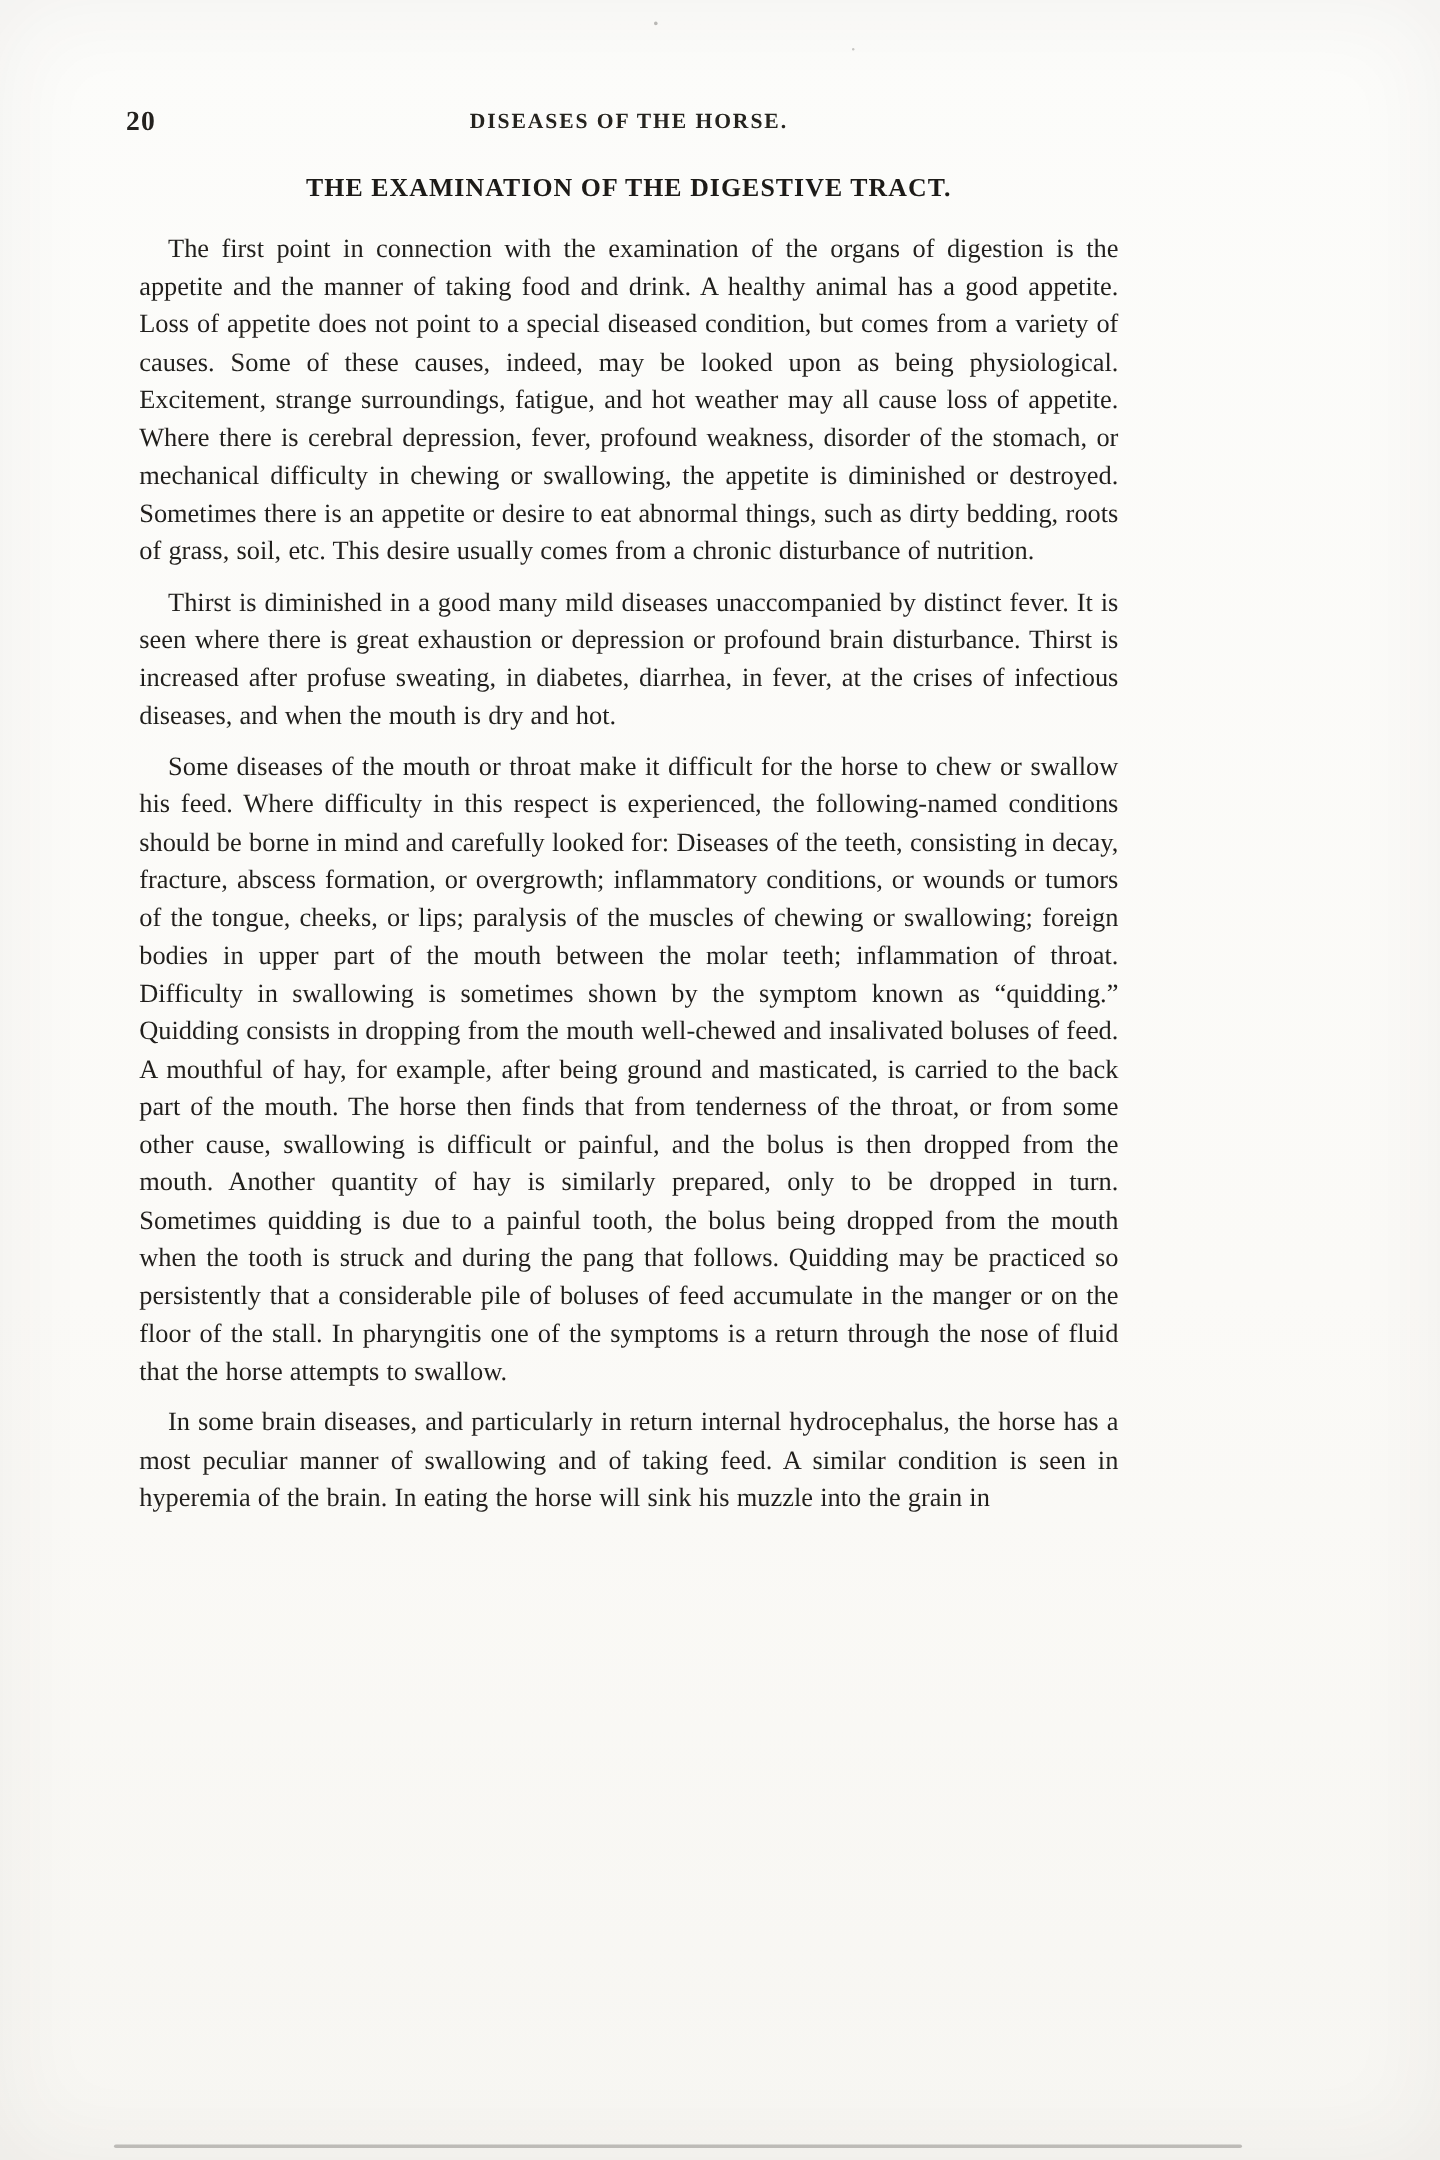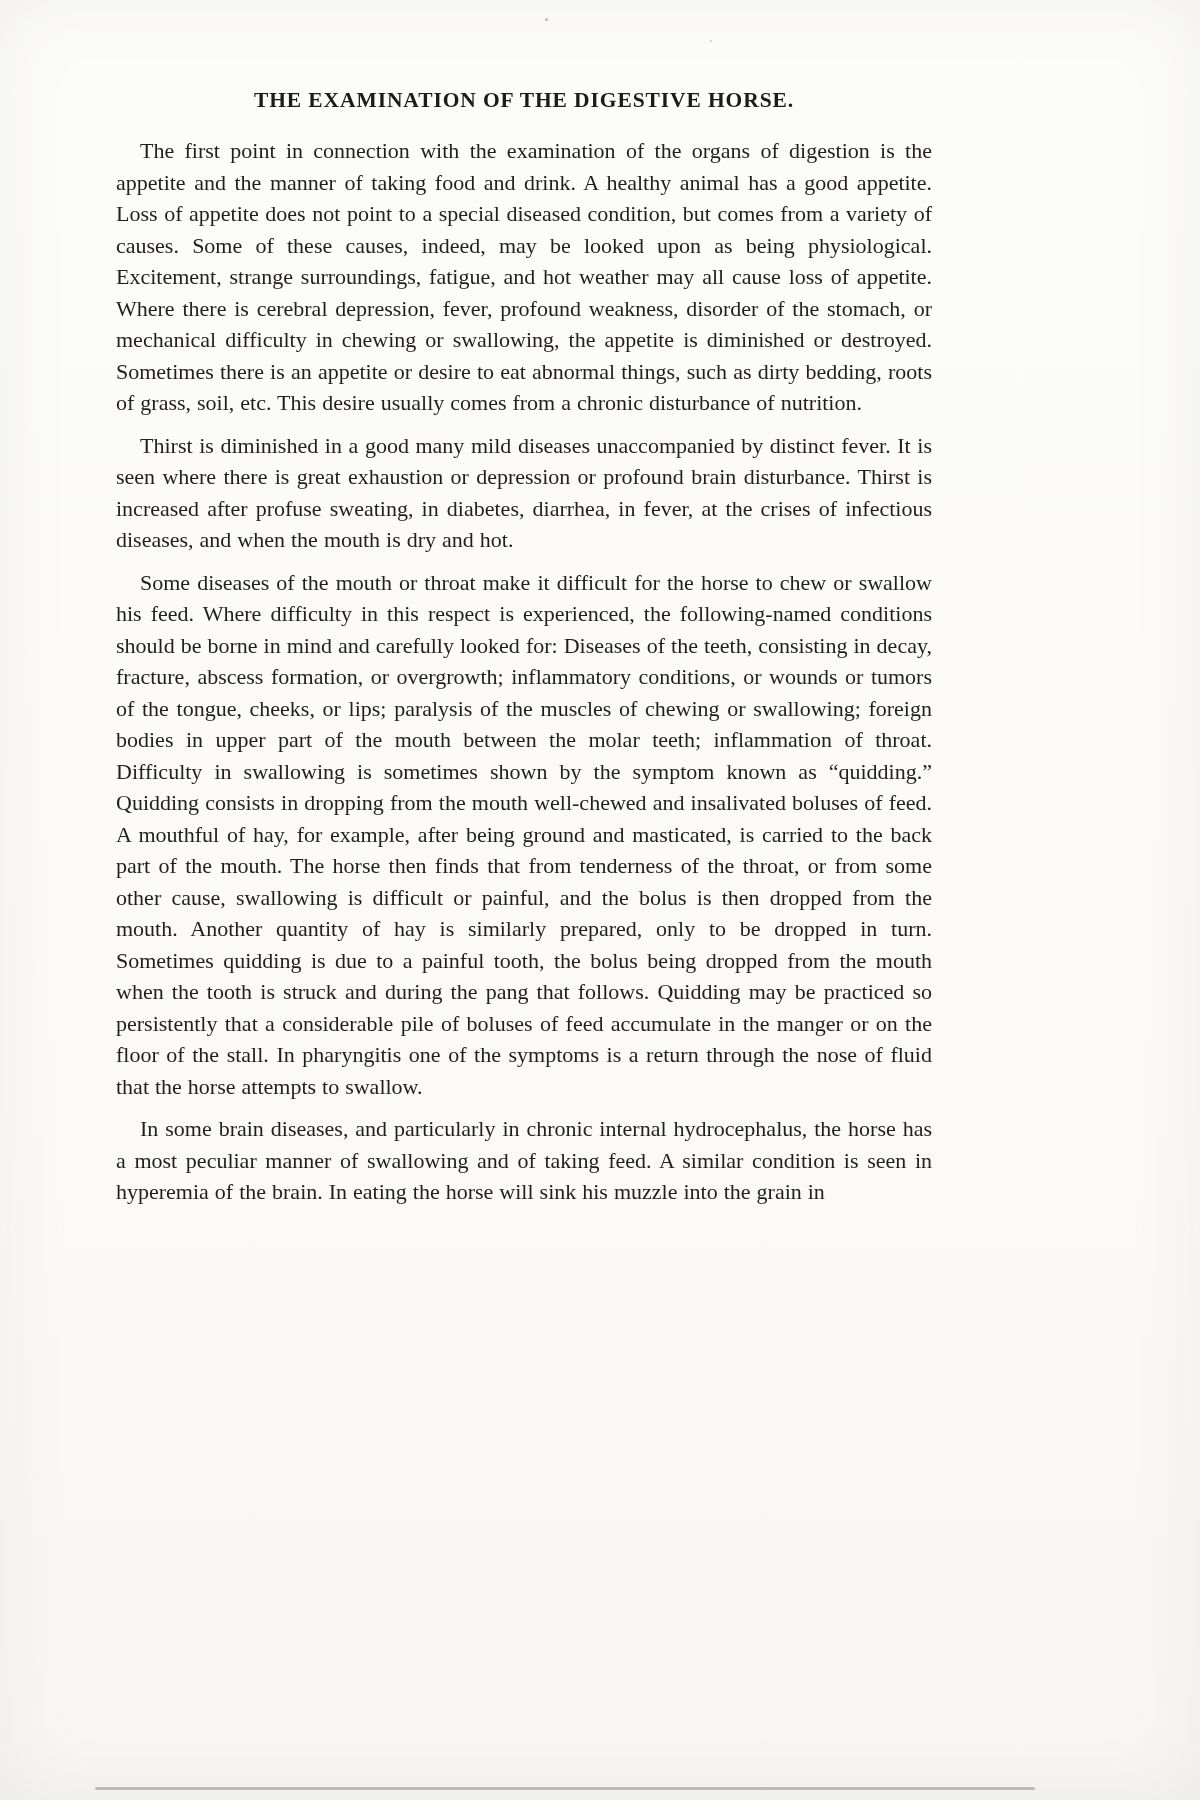--- a/index.html
+++ b/index.html
@@ -98,25 +98,29 @@
   }
 </style>
 </head>
 <body>
 
 <div class="page">
   <span class="scan-speck-1"></span>
   <span class="scan-speck-2"></span>
 
   <div class="content">
+    <header class="page-header">
+      <span class="page-number">20</span>
+      <span class="running-title">DISEASES OF THE HORSE.</span>
+    </header>
 
-    <h1 class="section-heading">THE EXAMINATION OF THE DIGESTIVE HORSE.</h1>
+    <h1 class="section-heading">THE EXAMINATION OF THE DIGESTIVE TRACT.</h1>
 
     <main class="body-text">
       <p>The first point in connection with the examination of the organs of digestion is the appetite and the manner of taking food and drink. A healthy animal has a good appetite. Loss of appetite does not point to a special diseased condition, but comes from a variety of causes. Some of these causes, indeed, may be looked upon as being physiological. Excitement, strange surroundings, fatigue, and hot weather may all cause loss of appetite. Where there is cerebral depression, fever, profound weakness, disorder of the stomach, or mechanical difficulty in chewing or swallowing, the appetite is diminished or destroyed. Sometimes there is an appetite or desire to eat abnormal things, such as dirty bedding, roots of grass, soil, etc. This desire usually comes from a chronic disturbance of nutrition.</p>
       <p>Thirst is diminished in a good many mild diseases unaccompanied by distinct fever. It is seen where there is great exhaustion or depression or profound brain disturbance. Thirst is increased after profuse sweating, in diabetes, diarrhea, in fever, at the crises of infectious diseases, and when the mouth is dry and hot.</p>
       <p>Some diseases of the mouth or throat make it difficult for the horse to chew or swallow his feed. Where difficulty in this respect is experienced, the following-named conditions should be borne in mind and carefully looked for: Diseases of the teeth, consisting in decay, fracture, abscess formation, or overgrowth; inflammatory conditions, or wounds or tumors of the tongue, cheeks, or lips; paralysis of the muscles of chewing or swallowing; foreign bodies in upper part of the mouth between the molar teeth; inflammation of throat. Difficulty in swallowing is sometimes shown by the symptom known as “quidding.” Quidding consists in dropping from the mouth well-chewed and insalivated boluses of feed. A mouthful of hay, for example, after being ground and masticated, is carried to the back part of the mouth. The horse then finds that from tenderness of the throat, or from some other cause, swallowing is difficult or painful, and the bolus is then dropped from the mouth. Another quantity of hay is similarly prepared, only to be dropped in turn. Sometimes quidding is due to a painful tooth, the bolus being dropped from the mouth when the tooth is struck and during the pang that follows. Quidding may be practiced so persistently that a considerable pile of boluses of feed accumulate in the manger or on the floor of the stall. In pharyngitis one of the symptoms is a return through the nose of fluid that the horse attempts to swallow.</p>
-      <p>In some brain diseases, and particularly in chronic internal hydrocephalus, the horse has a most peculiar manner of swallowing and of taking feed. A similar condition is seen in hyperemia of the brain. In eating the horse will sink his muzzle into the grain in</p>
+      <p>In some brain diseases, and particularly in return internal hydrocephalus, the horse has a most peculiar manner of swallowing and of taking feed. A similar condition is seen in hyperemia of the brain. In eating the horse will sink his muzzle into the grain in</p>
     </main>
   </div>
 
   <div class="scan-artifact-line"></div>
 </div>
 
 </body></html>

